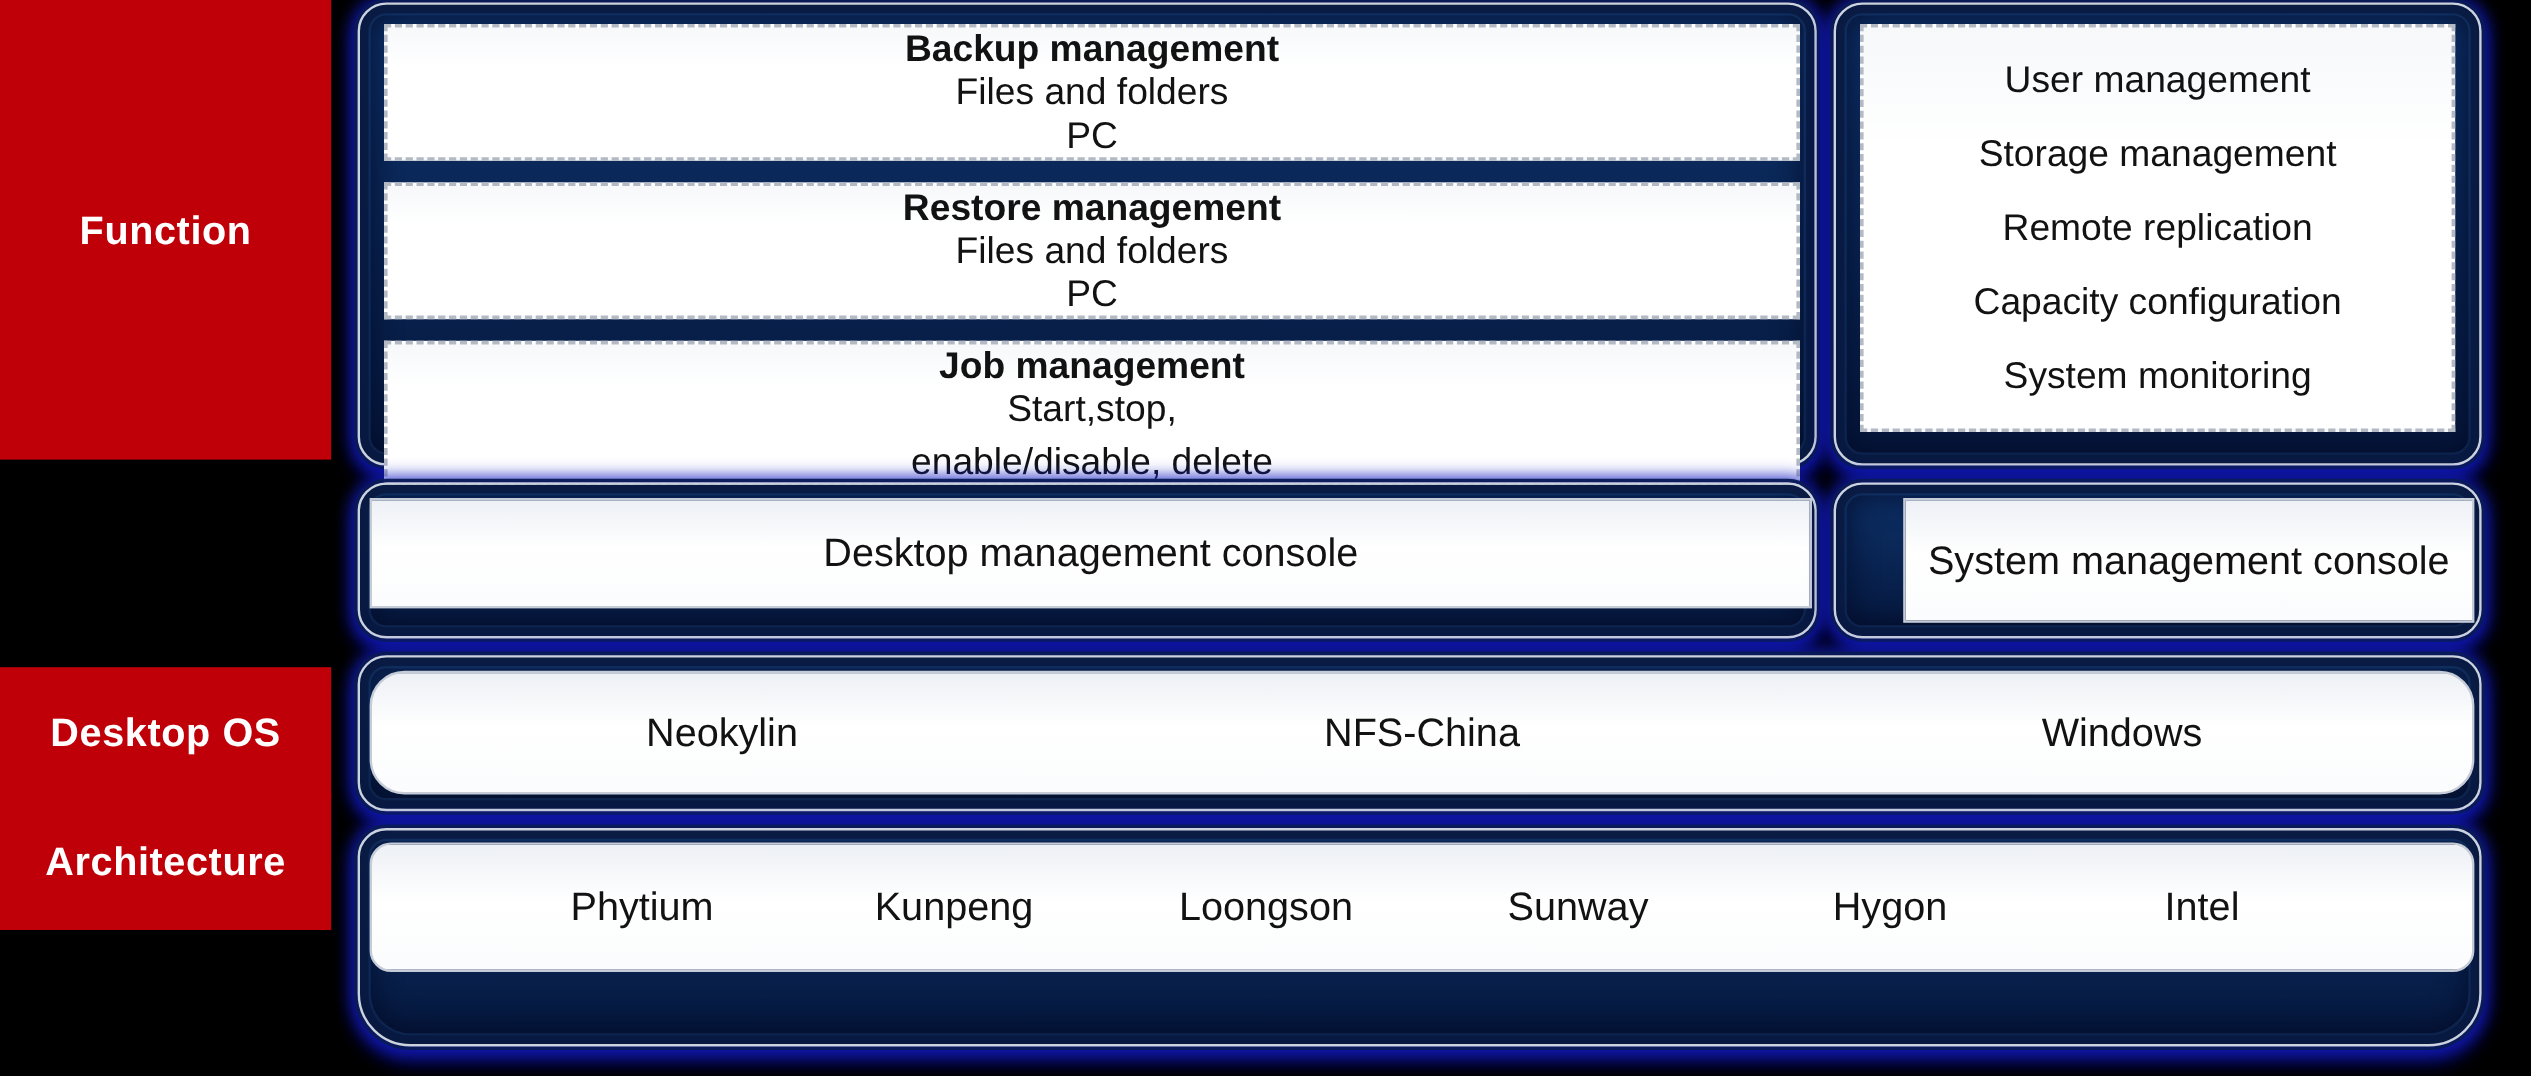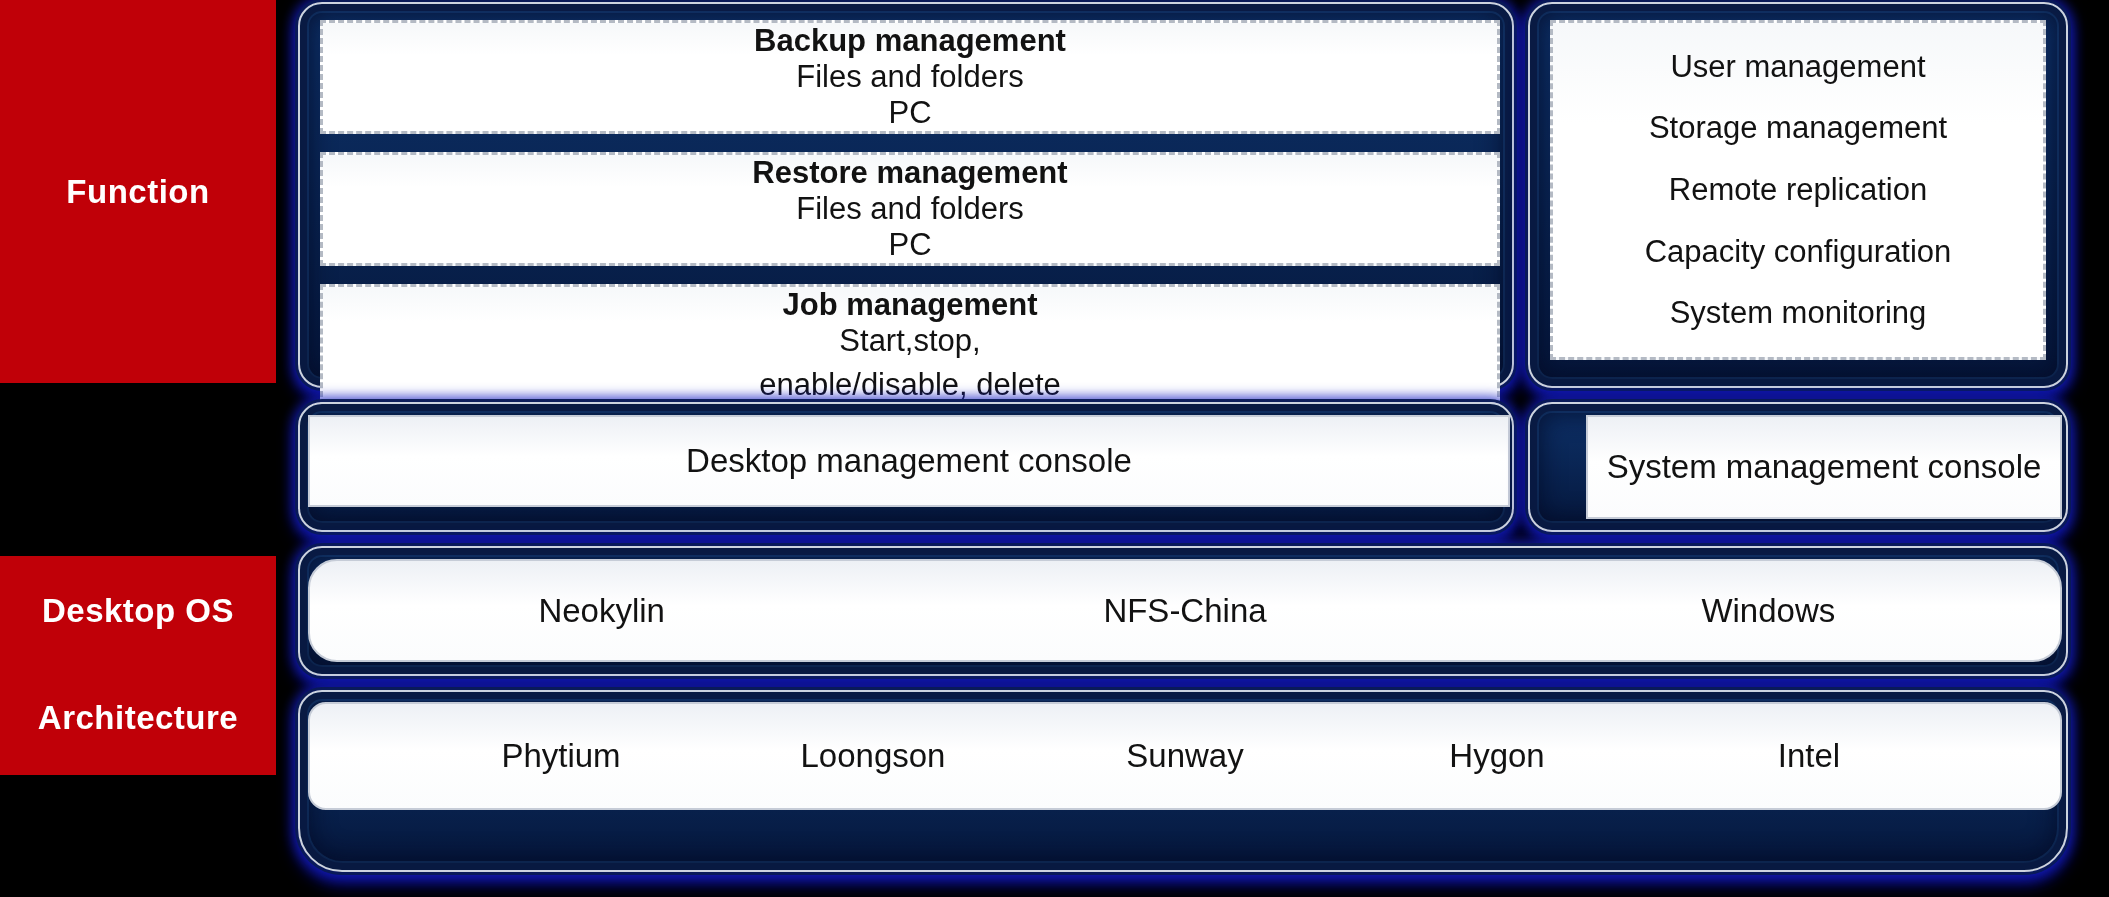--- a/index.html
+++ b/index.html
@@ -130,20 +130,21 @@
     <div class="bar bar-os">
       <div class="cell">Neokylin</div>
       <div class="cell">NFS-China</div>
       <div class="cell">Windows</div>
     </div>
   </div>
 
   <div class="panel p-arch">
     <div class="bar bar-arch">
       <div class="cell">Phytium</div>
+      <div class="cell">Kunpeng</div>
       <div class="cell">Loongson</div>
       <div class="cell">Sunway</div>
       <div class="cell">Hygon</div>
       <div class="cell">Intel</div>
     </div>
   </div>
 
 </div>
 
 </body></html>

